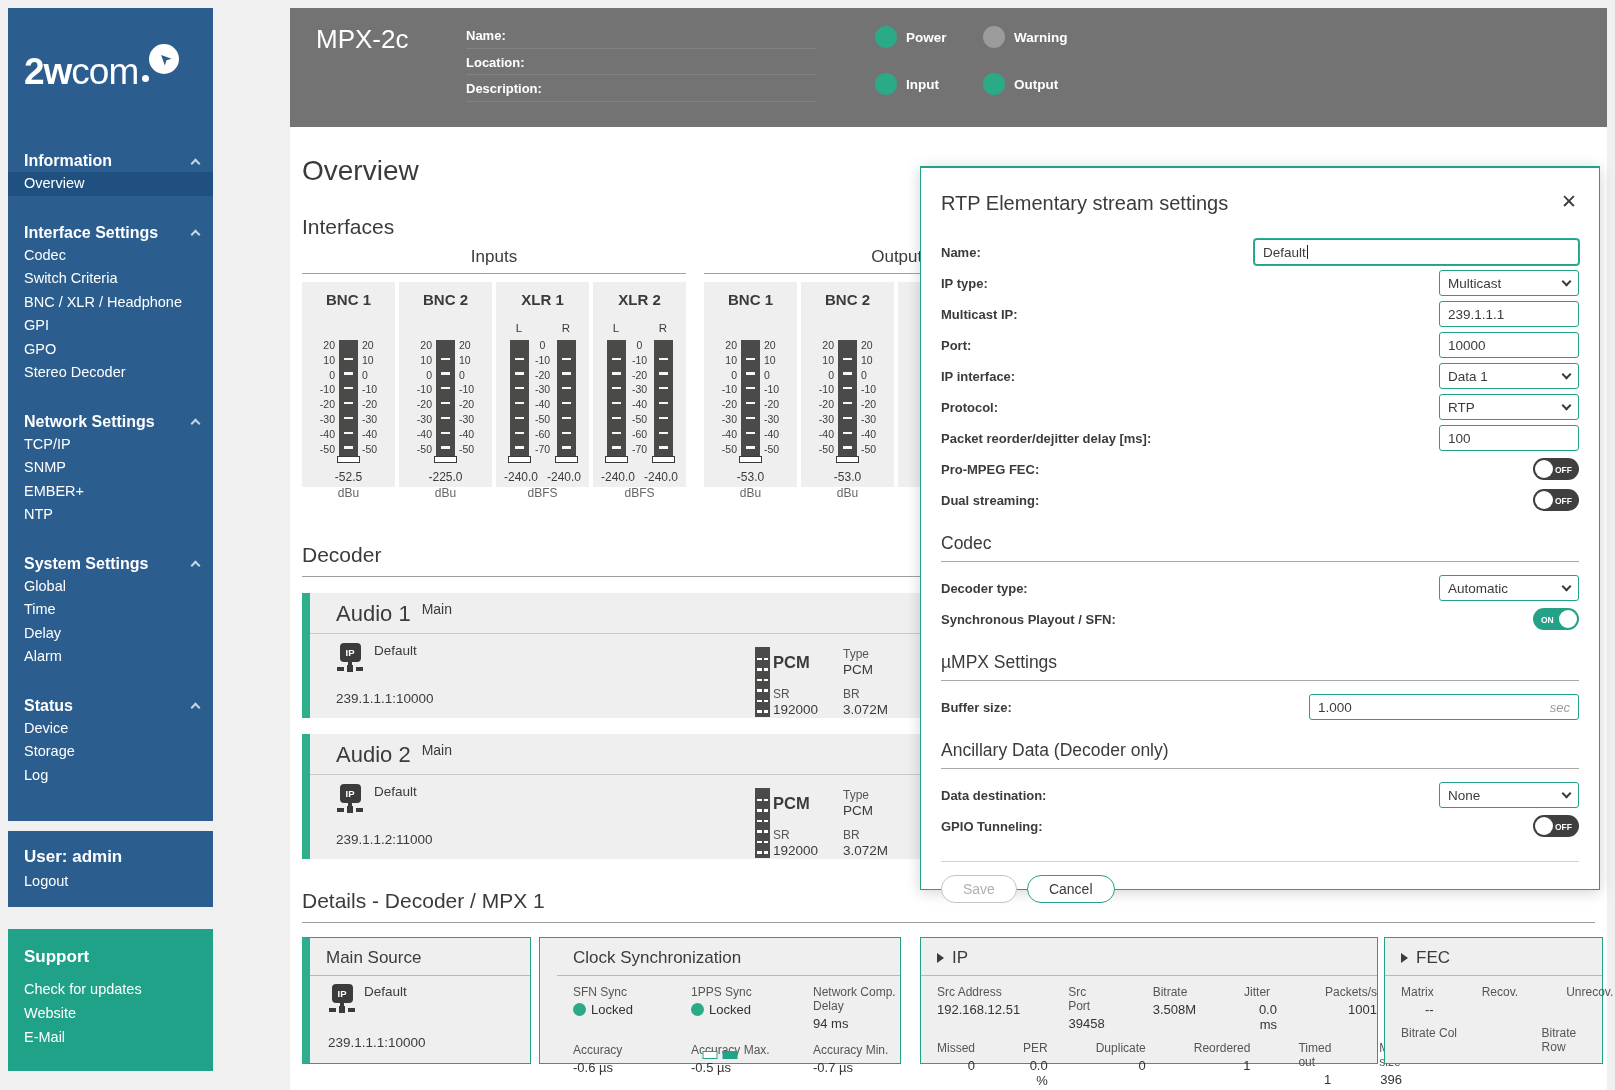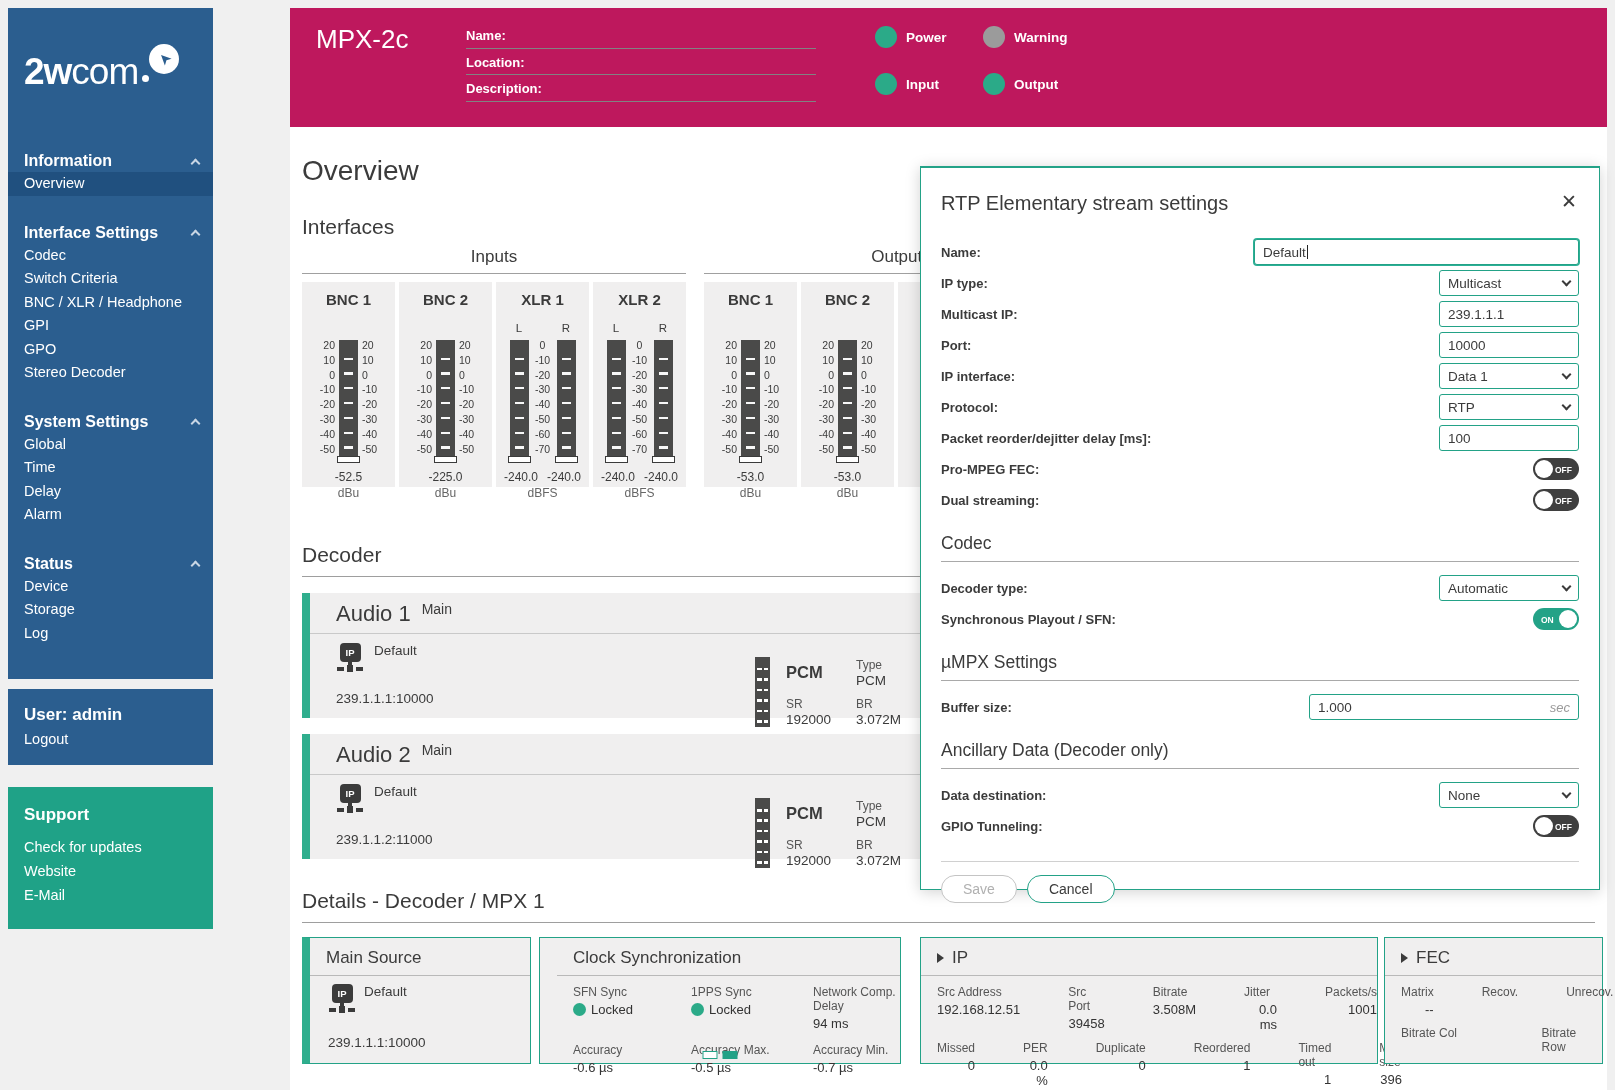--- a/index.html
+++ b/index.html
@@ -28,21 +28,21 @@
   .nav-item.active { background:#20507f; }
   #user-block { margin-top:10px; padding:16px 16px 18px; }
   .user-title { font-weight:bold; font-size:17px; margin-bottom:6px; }
   .logout { font-size:14.5px; cursor:pointer; }
   #support-block { margin-top:22px; background:#1fa287; color:#fff; padding:18px 16px 22px; }
   .support-title { font-weight:bold; font-size:17px; margin-bottom:10px; }
   .support-item { font-size:14.5px; line-height:24px; cursor:pointer; }
 
   
   #content { position:absolute; left:290px; top:8px; width:1317px; }
-  #header { height:119px; background:#be185d; position:relative; color:#fff; }
+  #header { height:119px; background:#737373; position:relative; color:#fff; }
   .model { position:absolute; left:26px; top:16px; font-size:26px; }
   #hfields { position:absolute; left:176px; top:14px; width:350px; }
   .hfield { border-bottom:1px solid #828282; height:26.5px; font-size:13px; font-weight:bold; padding-top:6px; }
   #leds { position:absolute; left:585px; top:18px; display:grid; grid-template-columns:108px 120px; row-gap:25px; }
   .led { display:flex; align-items:center; gap:9px; }
   .led-dot { width:22px; height:22px; border-radius:50%; }
   .led-on { background:#2baa88; }
   .led-off { background:#9b9b9b; }
   .led-label { font-size:13.5px; font-weight:bold; }
 
@@ -85,21 +85,21 @@
   .stream-name { position:absolute; left:64px; top:9px; font-size:13.5px; }
   .stream-addr { position:absolute; left:26px; bottom:11px; font-size:13.5px; }
   .ip-icon { position:absolute; left:26px; top:9px; width:28px; height:34px; }
   .ip-box { width:21px; height:19px; background:#3b3b3b; border-radius:4px; color:#fff;
     font-size:9.5px; font-weight:bold; text-align:center; line-height:19px; margin:0 auto; }
   .ip-stem { width:4px; height:5px; background:#3b3b3b; margin:0 auto; }
   .ip-base { display:flex; justify-content:center; gap:3px; }
   .ip-base span { height:4px; background:#3b3b3b; }
   .ip-base .b1, .ip-base .b3 { width:7px; }
   .ip-base .b2 { width:6px; height:7px; margin-top:-2px; }
-  .codec-block { position:absolute; left:445px; top:23px; display:flex; gap:16px;align-items:center; }
+  .codec-block { position:absolute; left:445px; top:13px; display:flex; gap:3px; }
   .mini-meter { width:15px; height:70px; background:#4a4a49; position:relative; }
   .mini-meter::before { content:''; position:absolute; left:2px; right:2px; top:3px; bottom:0;
     background:repeating-linear-gradient(to bottom, transparent 0 8px, #fff 8px 10.5px); }
   .mini-meter::after { content:''; position:absolute; left:50%; margin-left:-1px; width:2px; top:0; bottom:0; background:#4a4a49; }
   .codec-cols { display:grid; grid-template-columns:58px auto; column-gap:12px; row-gap:9px; }
   .pcm-big { font-weight:bold; font-size:16.5px; align-self:center; }
   .kv .k { font-size:12px; color:#555; }
   .kv .v { font-size:13.5px; color:#3b3b3b; margin-top:1px; }
 
   
@@ -202,20 +202,30 @@
           </div>
           <div class="nav-item">Codec</div>
           <div class="nav-item">Switch Criteria</div>
           <div class="nav-item">BNC / XLR / Headphone</div>
           <div class="nav-item">GPI</div>
           <div class="nav-item">GPO</div>
           <div class="nav-item">Stereo Decoder</div>
         </div>
         <div class="nav-group">
           <div class="group-title">
+            <span>Network Settings</span>
+            <span class="chev-up"></span>
+          </div>
+          <div class="nav-item">TCP/IP</div>
+          <div class="nav-item">SNMP</div>
+          <div class="nav-item">EMBER+</div>
+          <div class="nav-item">NTP</div>
+        </div>
+        <div class="nav-group">
+          <div class="group-title">
             <span>System Settings</span>
             <span class="chev-up"></span>
           </div>
           <div class="nav-item">Global</div>
           <div class="nav-item">Time</div>
           <div class="nav-item">Delay</div>
           <div class="nav-item">Alarm</div>
         </div>
         <div class="nav-group">
           <div class="group-title">

